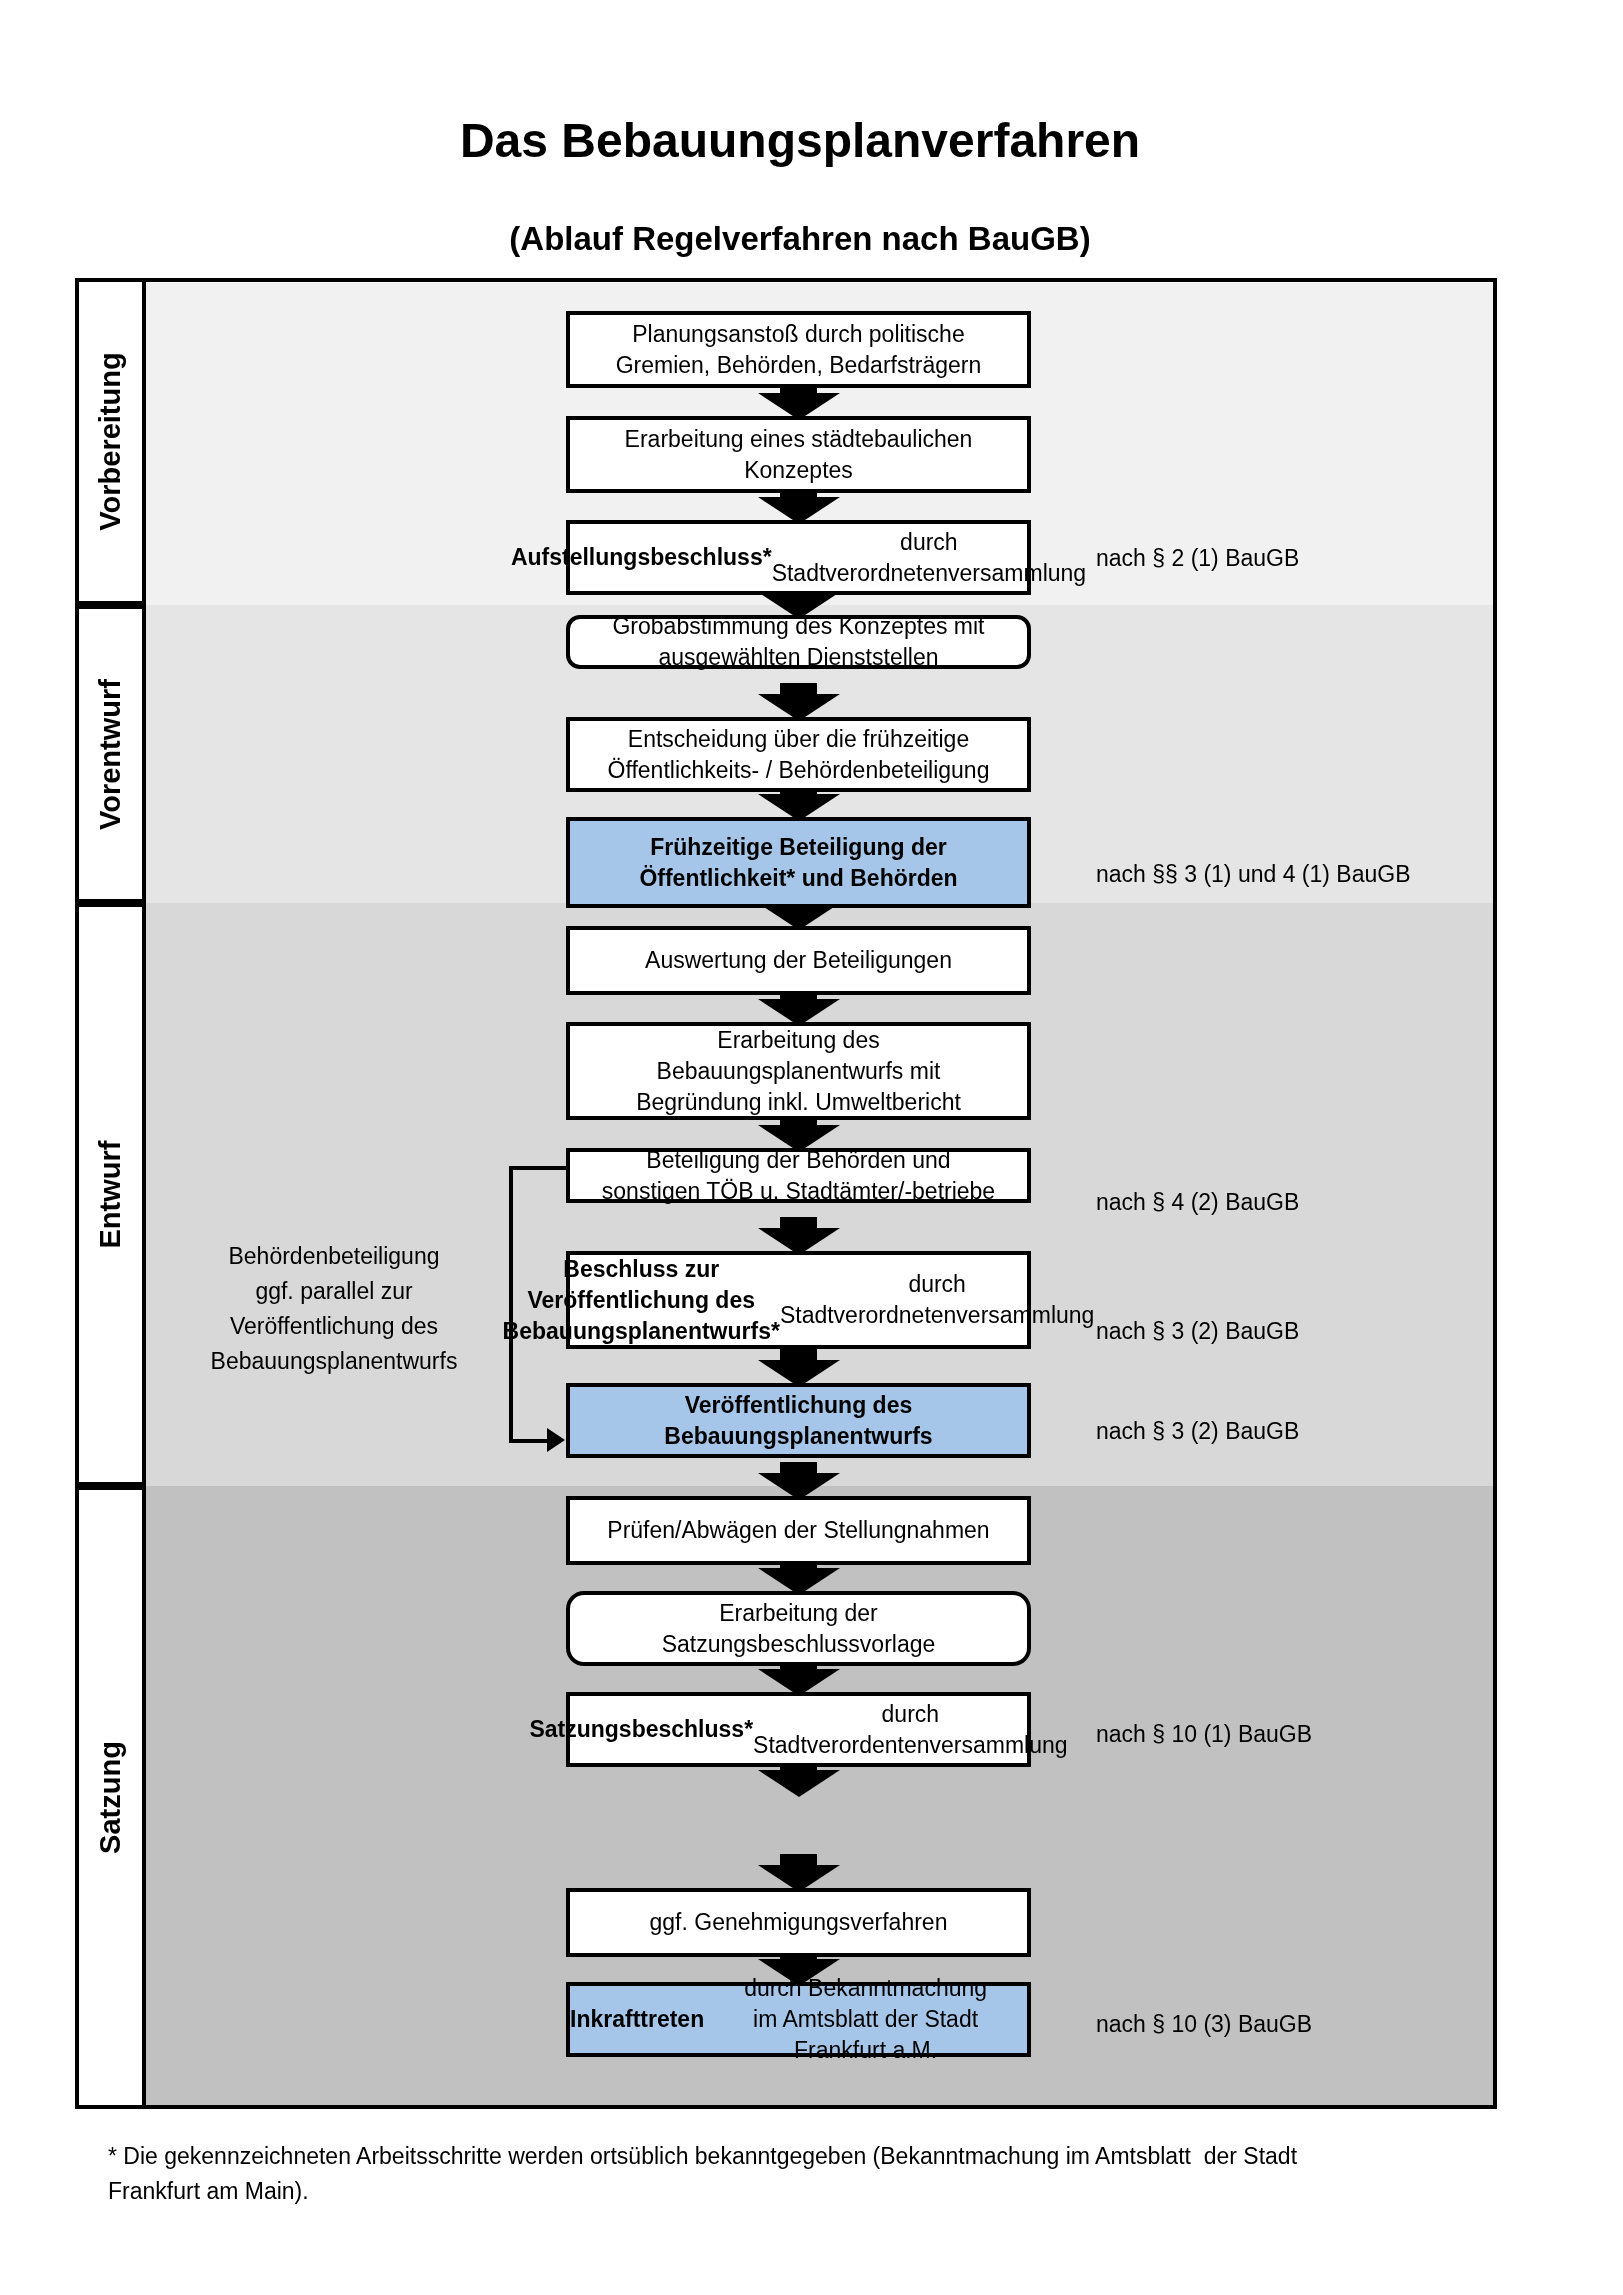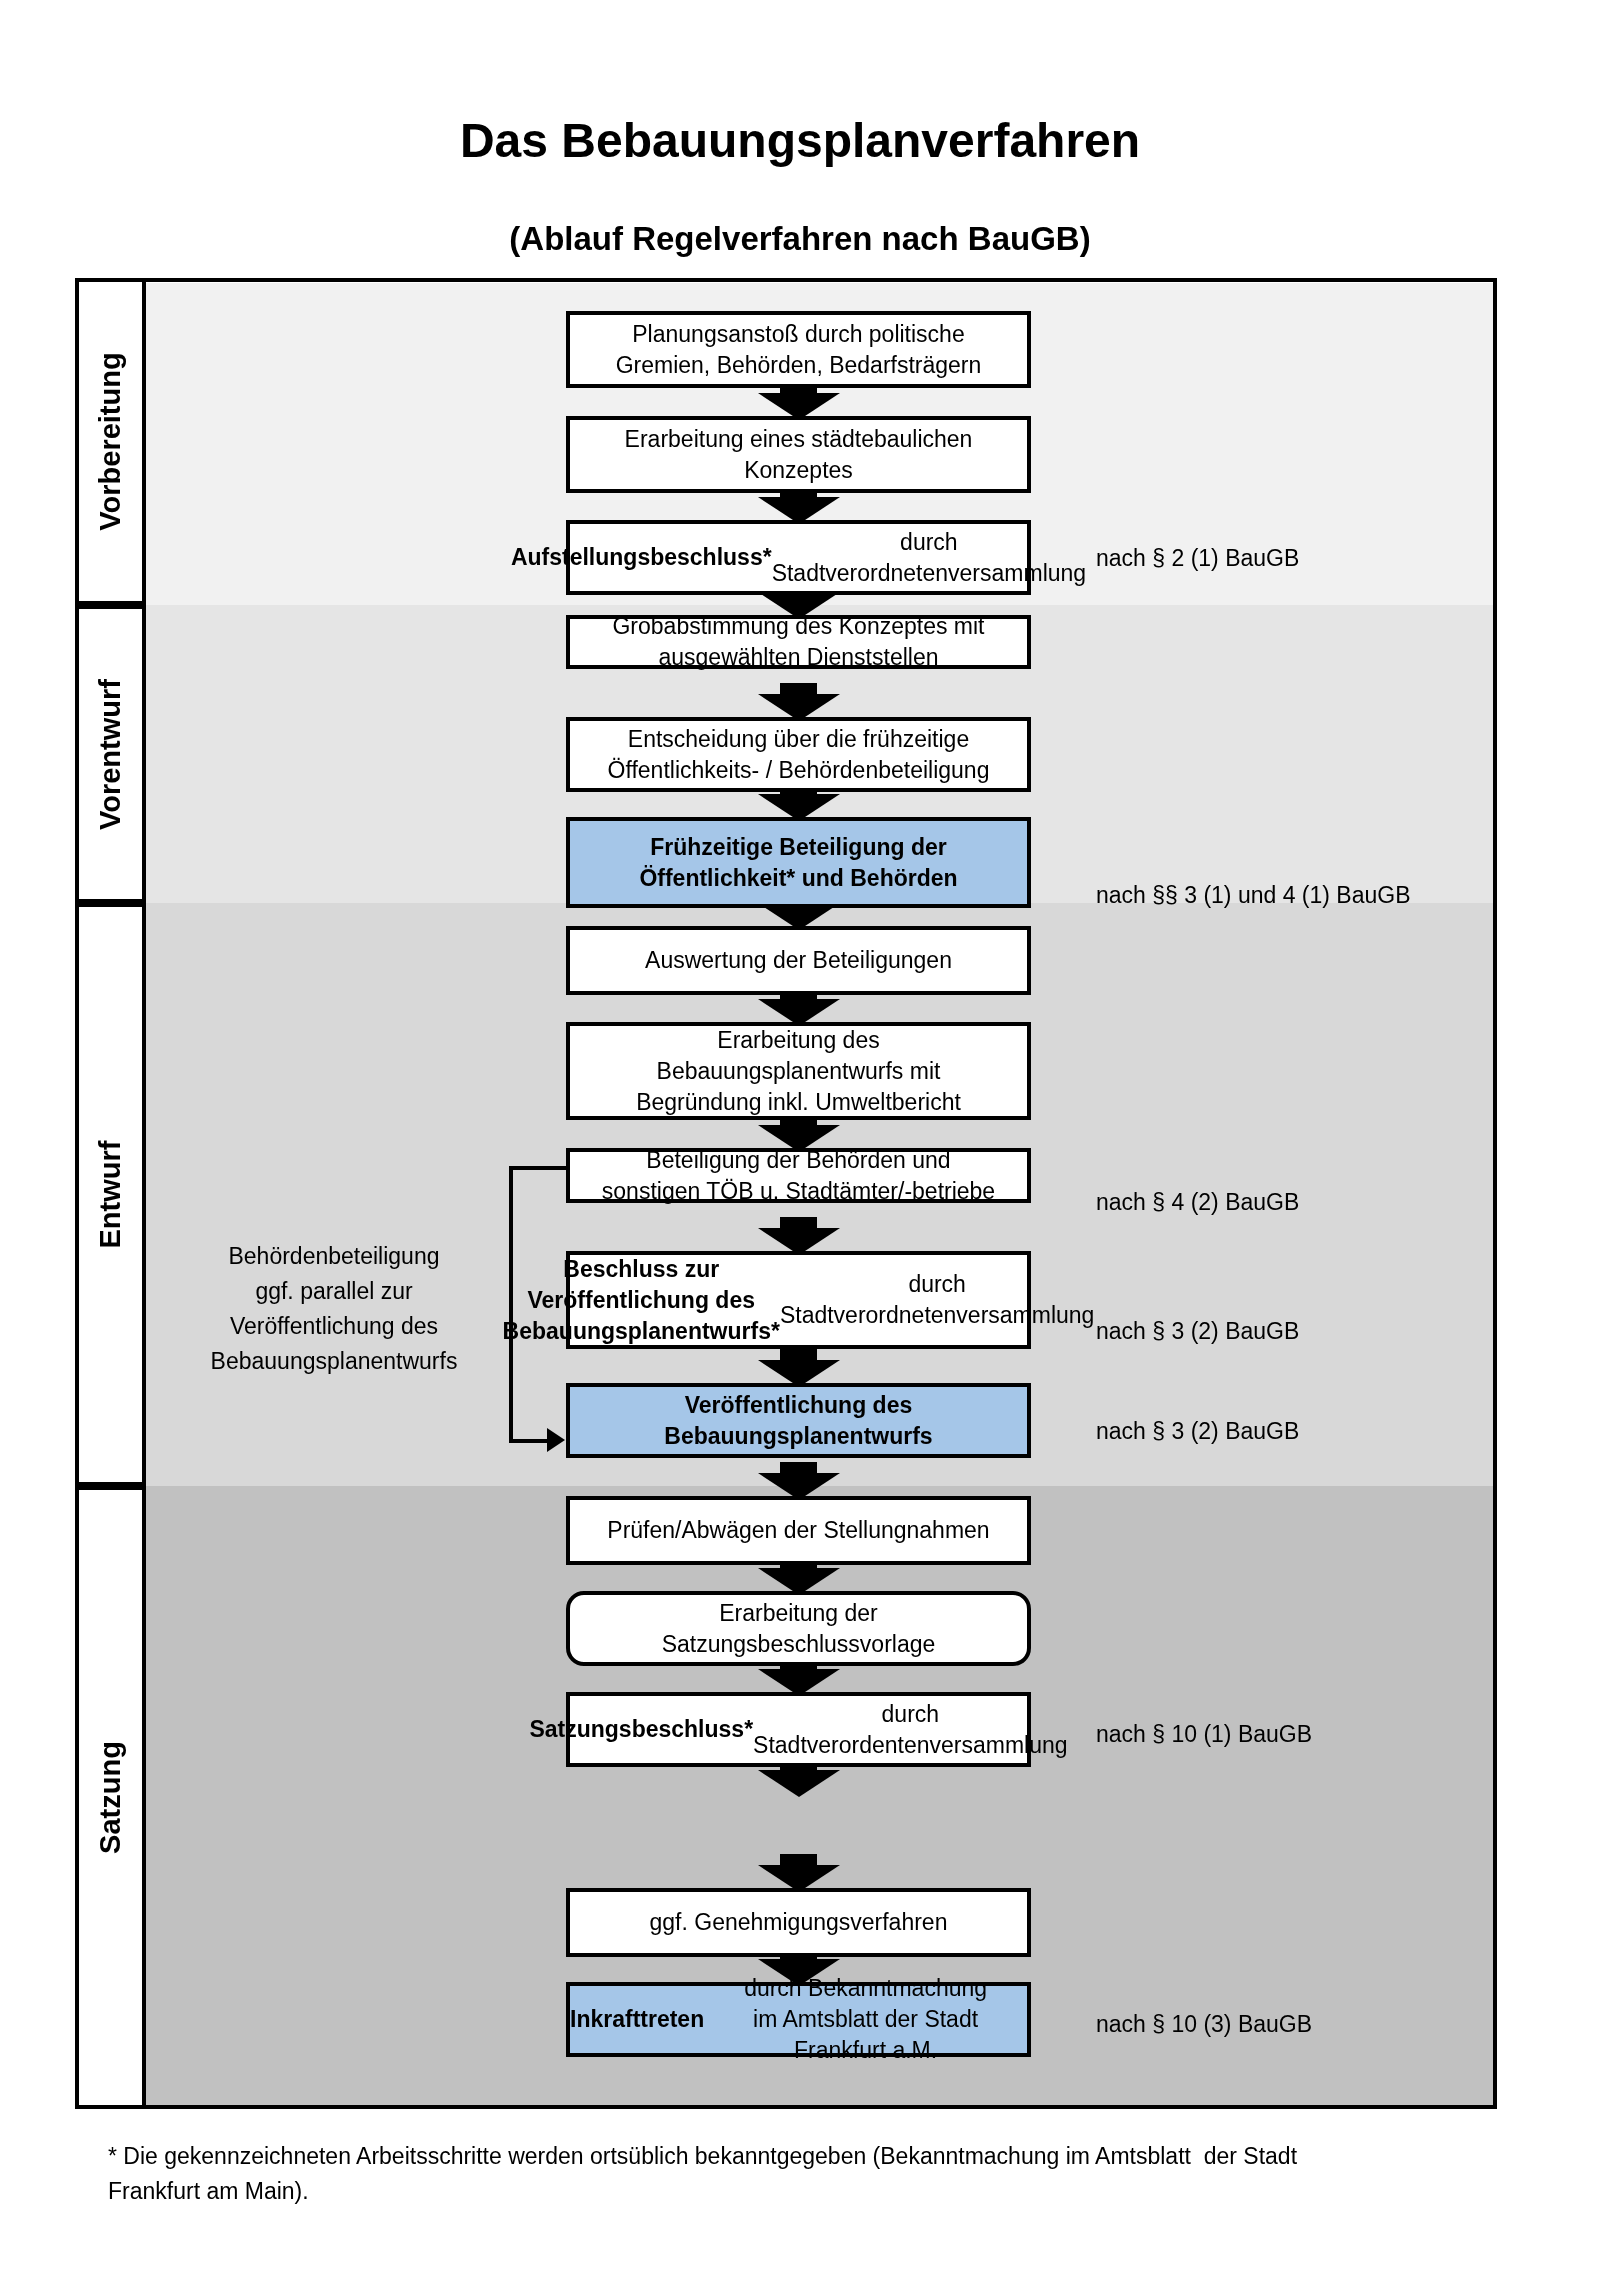--- a/index.html
+++ b/index.html
@@ -107,21 +107,21 @@
 ggf. parallel zur
 Veröffentlichung des
 Bebauungsplanentwurfs</div>
 
   <div class="box" style="top:311px;height:77px;"><span>Planungsanstoß durch politische
 Gremien, Behörden, Bedarfsträgern</span></div>
   <div class="box" style="top:416px;height:77px;"><span>Erarbeitung eines städtebaulichen
 Konzeptes</span></div>
   <div class="box" style="top:520px;height:75px;"><b>Aufstellungsbeschluss*</b><span> durch
 Stadtverordnetenversammlung</span></div>
-  <div class="box" style="top:615px;height:54px;"><span>Grobabstimmung des Konzeptes mit
+  <div class="box" style="top:615px;height:54px;border-radius:14px;"><span>Grobabstimmung des Konzeptes mit
 ausgewählten Dienststellen</span></div>
   <div class="box" style="top:717px;height:75px;"><span>Entscheidung über die frühzeitige
 Öffentlichkeits- / Behördenbeteiligung</span></div>
   <div class="box blue" style="top:817px;height:91px;"><b>Frühzeitige Beteiligung der
 Öffentlichkeit* und Behörden</b></div>
   <div class="box" style="top:926px;height:69px;"><span>Auswertung der Beteiligungen</span></div>
   <div class="box" style="top:1022px;height:98px;"><span>Erarbeitung des
 Bebauungsplanentwurfs mit
 Begründung inkl. Umweltbericht</span></div>
   <div class="box" style="top:1148px;height:55px;"><span>Beteiligung der Behörden und
@@ -199,21 +199,21 @@
   <div class="arrow" style="top:1854px;">
       <div class="stem"></div>
       <div class="tri"></div>
     </div>
   <div class="arrow" style="top:1948px;">
       <div class="stem"></div>
       <div class="tri"></div>
     </div>
 
   <div class="ref" style="top:545px;">nach § 2 (1) BauGB</div>
-  <div class="ref" style="top:882px;">nach §§ 3 (1) und 4 (1) BauGB</div>
+  <div class="ref" style="top:861px;">nach §§ 3 (1) und 4 (1) BauGB</div>
   <div class="ref" style="top:1189px;">nach § 4 (2) BauGB</div>
   <div class="ref" style="top:1318px;">nach § 3 (2) BauGB</div>
   <div class="ref" style="top:1418px;">nach § 3 (2) BauGB</div>
   <div class="ref" style="top:1721px;">nach § 10 (1) BauGB</div>
   <div class="ref" style="top:2011px;">nach § 10 (3) BauGB</div>
 
   <div class="footnote">* Die gekennzeichneten Arbeitsschritte werden ortsüblich bekanntgegeben (Bekanntmachung im Amtsblatt  der Stadt
 Frankfurt am Main).</div>
 
 </div>

